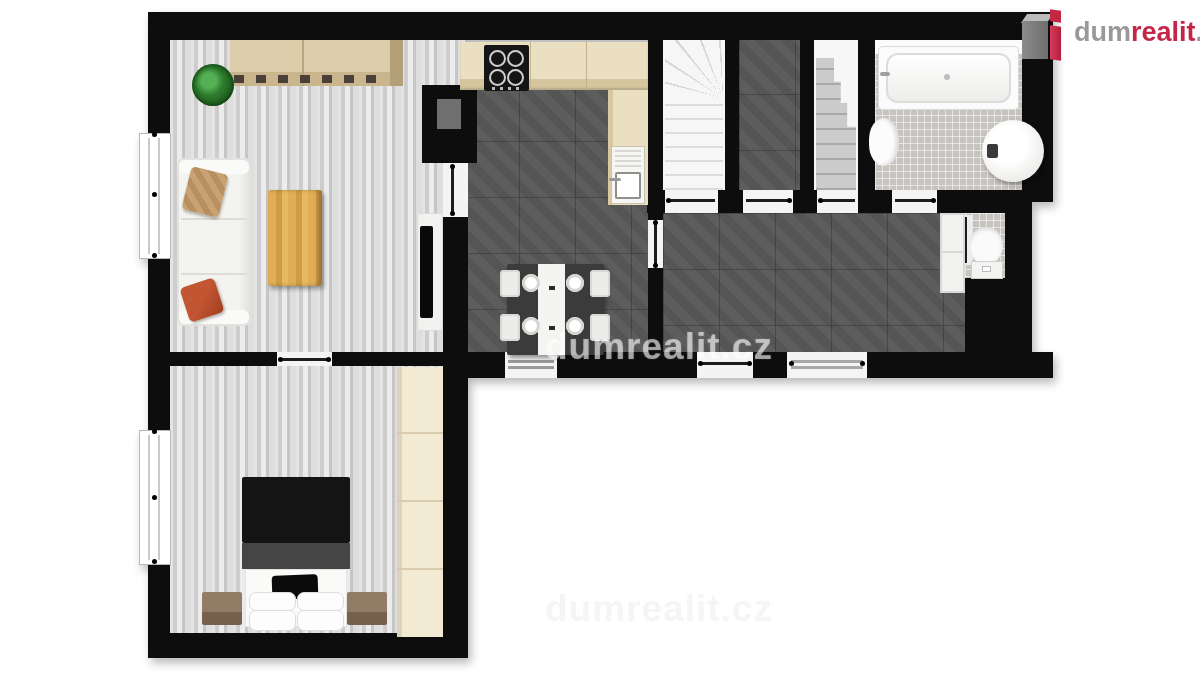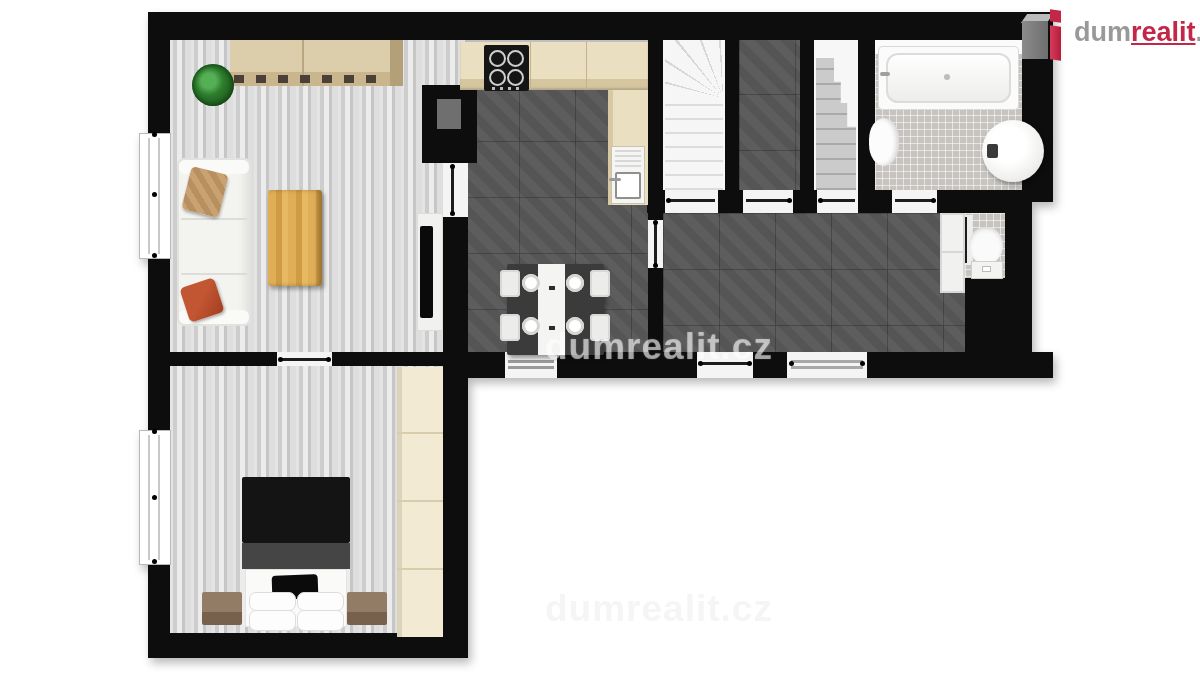--- a/index.html
+++ b/index.html
@@ -260,17 +260,17 @@
   <div class="wm" style="left:545px;top:588px;font-size:37px;color:rgba(210,210,210,0.22);">dumrealit.cz</div>
 
   <div id="logo">
     <div class="abs" style="position:relative;width:48px;height:56px;">
       <div class="abs" style="left:6px;top:10px;width:26px;height:9px;background:#bcbcbc;transform:skewX(-35deg);"></div>
       <div class="abs" style="left:4px;top:17px;width:26px;height:38px;background:linear-gradient(90deg,#8b8b8b,#6e6e6e);"></div>
       <div class="abs" style="left:32px;top:6px;width:11px;height:12px;background:#c32646;transform:skewY(8deg);"></div>
       <div class="abs" style="left:32px;top:22px;width:11px;height:34px;background:linear-gradient(90deg,#d93a5a,#b21f3d);transform:skewY(8deg);"></div>
     </div>
     <div class="logo-txt" style="margin-left:8px;">
-      <span style="color:#999999;">dum</span><span style="color:#c32646;text-decoration:underline;">realit</span><span style="color:#999999;">.cz</span>
+      <span style="color:#999999;">dum</span><span style="color:#c32646;">realit</span><span style="color:#999999;">.cz</span>
     </div>
   </div>
 
 </div>
 
 </body></html>

